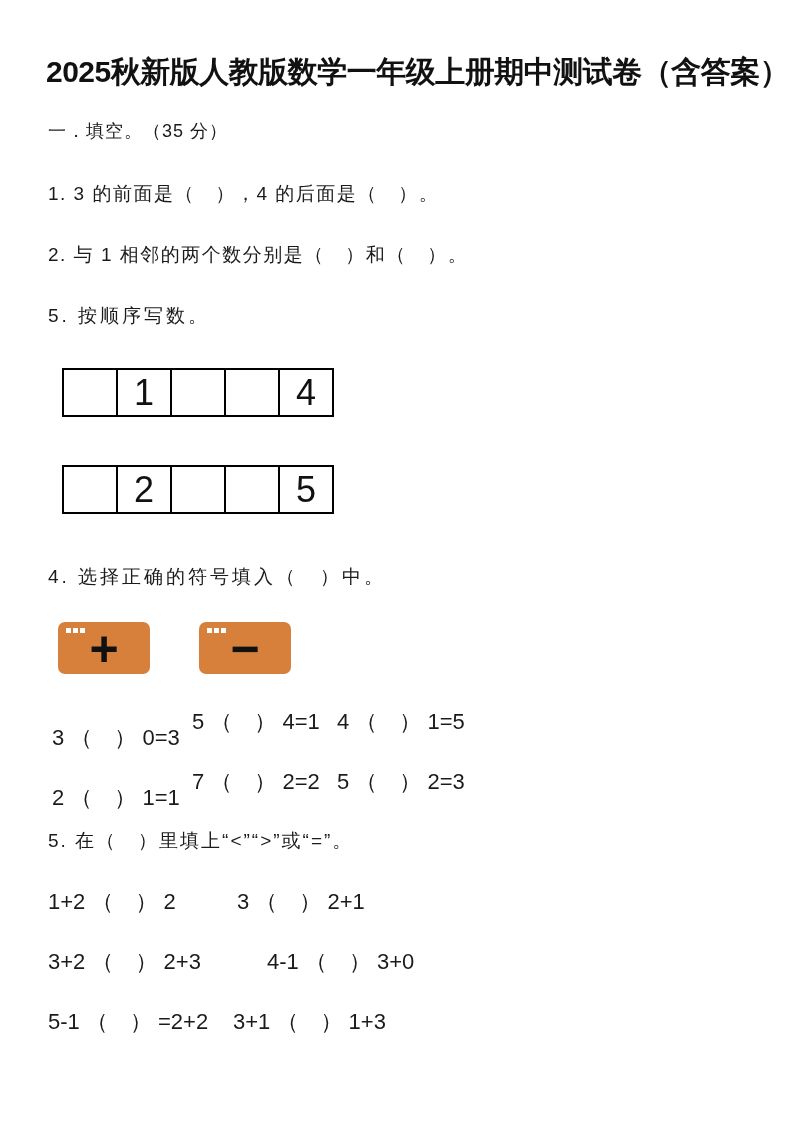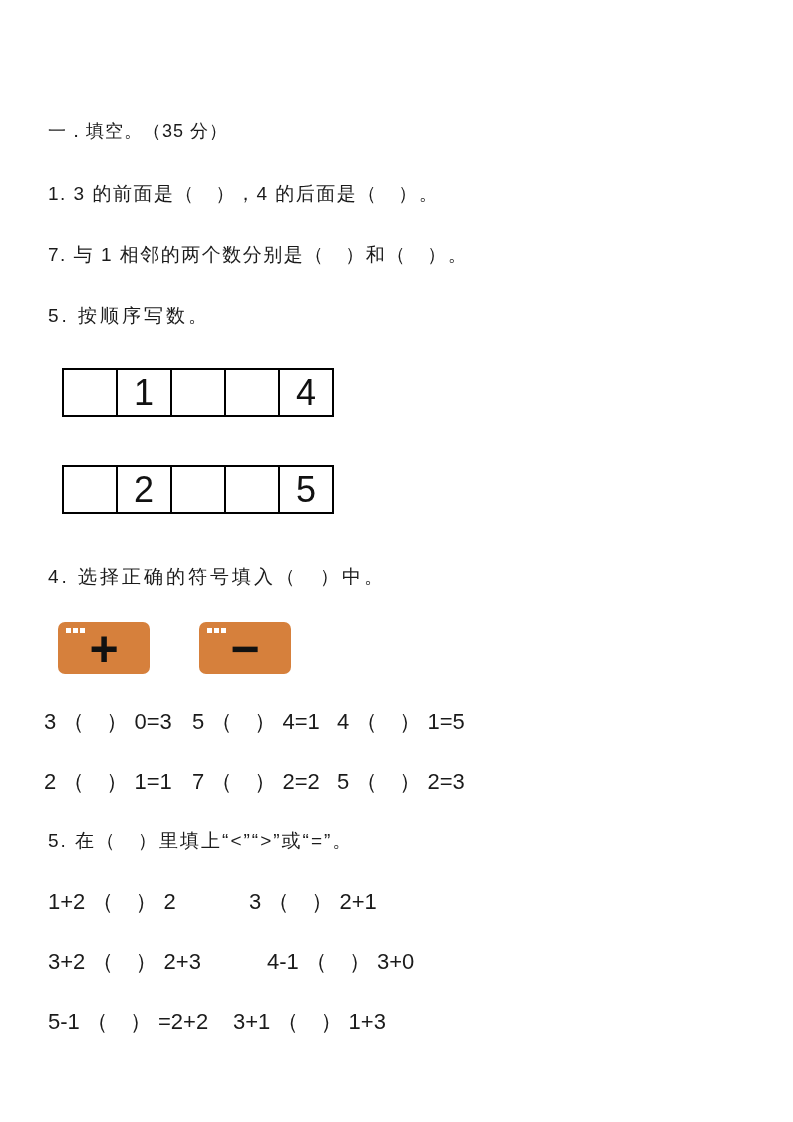--- a/index.html
+++ b/index.html
@@ -52,43 +52,44 @@
   .card .sym {
     position:absolute; left:0; right:0; top:2px; bottom:0;
     display:flex; align-items:center; justify-content:center;
     font-size:50px; font-weight:bold; line-height:1;
   }
 
   .eq-row { font-size:22px; }
   .eq-row span { position:absolute; white-space:nowrap; }
   .eq-r1 span { top:707px; }
   .eq-r2 span { top:767px; }
-  .eq-c1 { left:44px; }
+  .eq-c1 { left:52px;margin-top:16px; }
   .eq-c2 { left:192px; }
   .eq-c3 { left:337px;text-align:right; }
 
   .cmp-row span { position:absolute; white-space:nowrap; font-size:22px; }
   .cmp-r1 span { top:887px; }
   .cmp-r2 span { top:947px; }
   .cmp-r3 span { top:1007px; }
   .cmp-c1 { left:48px; }
-  .cmp-r1 .cmp-c2 { left:249px; }
+  .cmp-r1 .cmp-c2 { left:237px; }
   .cmp-r2 .cmp-c2 { left:233px;margin-left:34px; }
   .cmp-r3 .cmp-c2 { left:233px; }
 </style>
 </head>
 <body>
 
 <div class="page">
 
+  <div class="abs title">2025秋新版人教版数学一年级上册期中测试卷（含答案）</div>
 
   <div class="abs section-heading">一．填空。（35 分）</div>
 
   <div class="abs qline q1">1. 3 的前面是（　），4 的后面是（　）。</div>
-  <div class="abs qline q2">7. 与 1 相邻的两个数分别是（　）和（　）。</div>
+  <div class="abs qline q2">2. 与 1 相邻的两个数分别是（　）和（　）。</div>
   <div class="abs qline q3">5. 按顺序写数。</div>
 
   <table class="seq seq-1">
     <tbody>
         <tr>
       <td></td>
       <td>1</td>
       <td></td>
       <td></td>
       <td>4</td>

